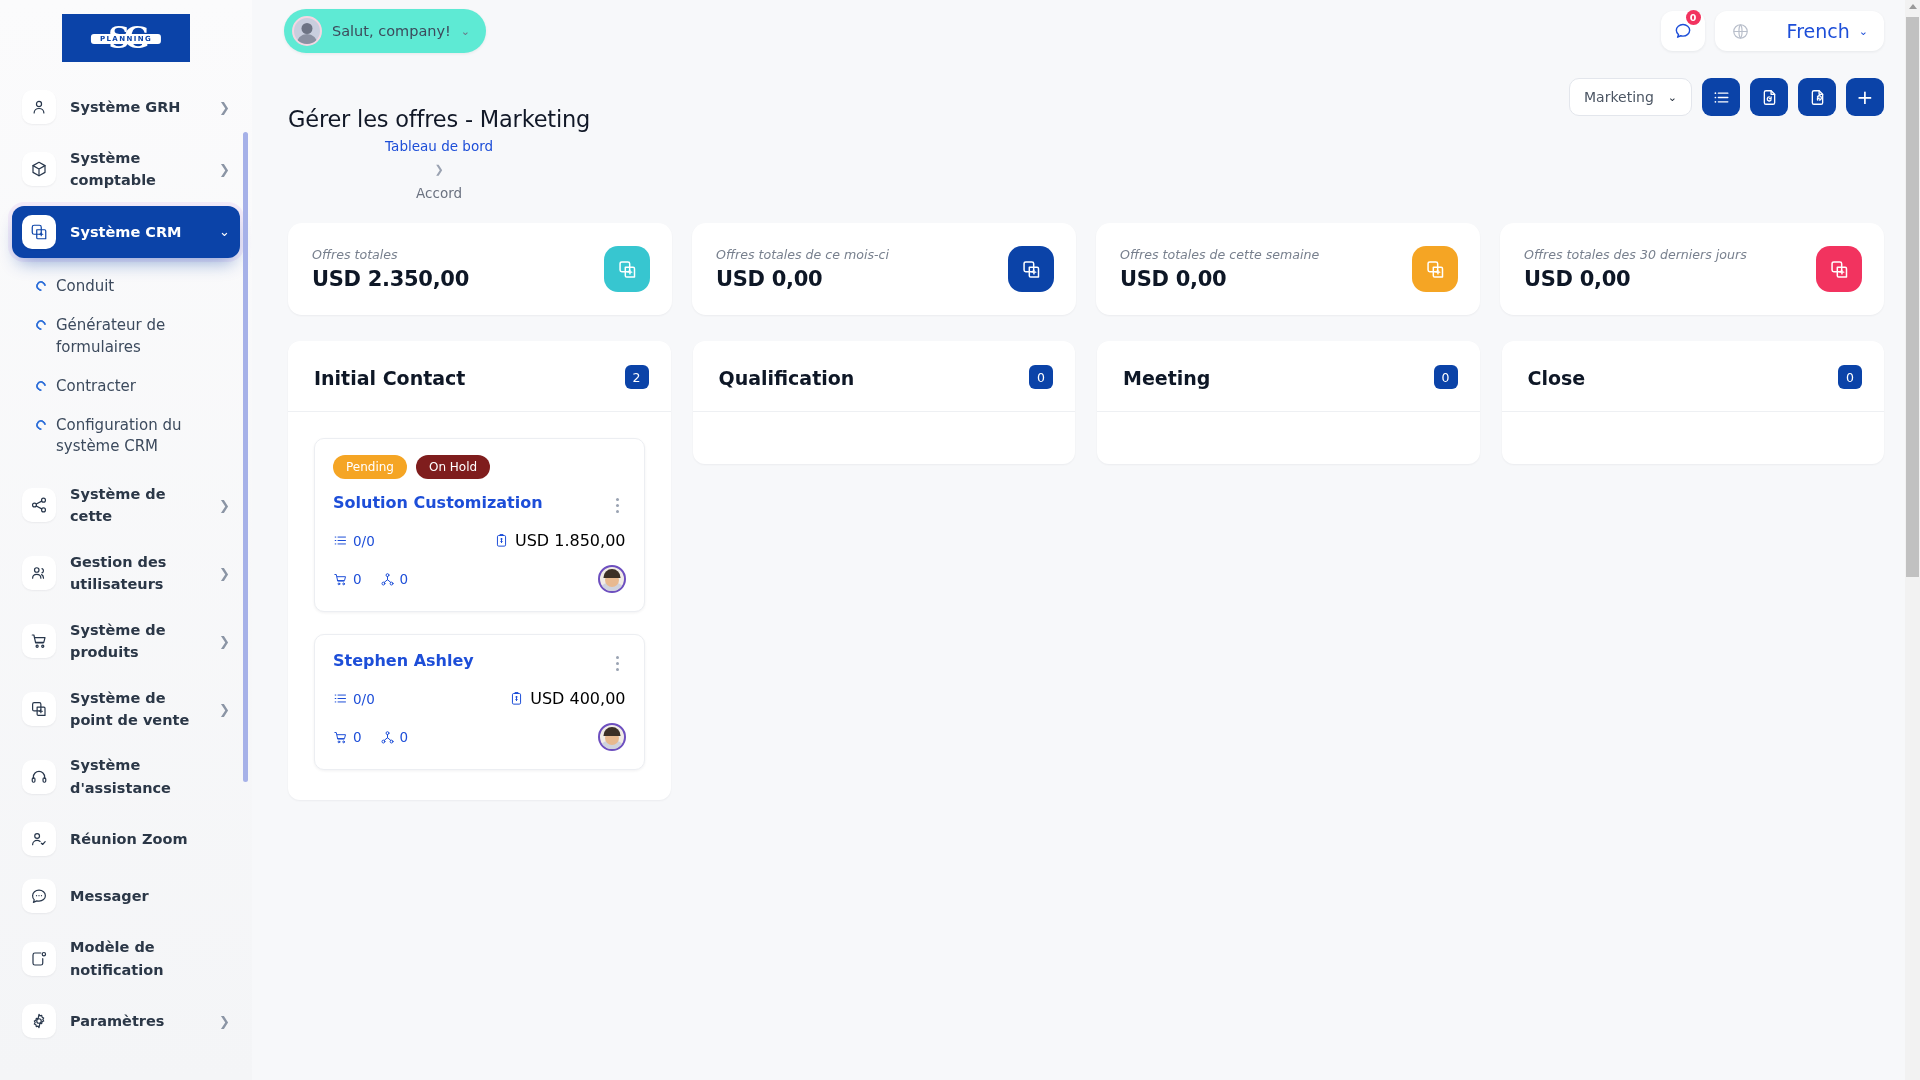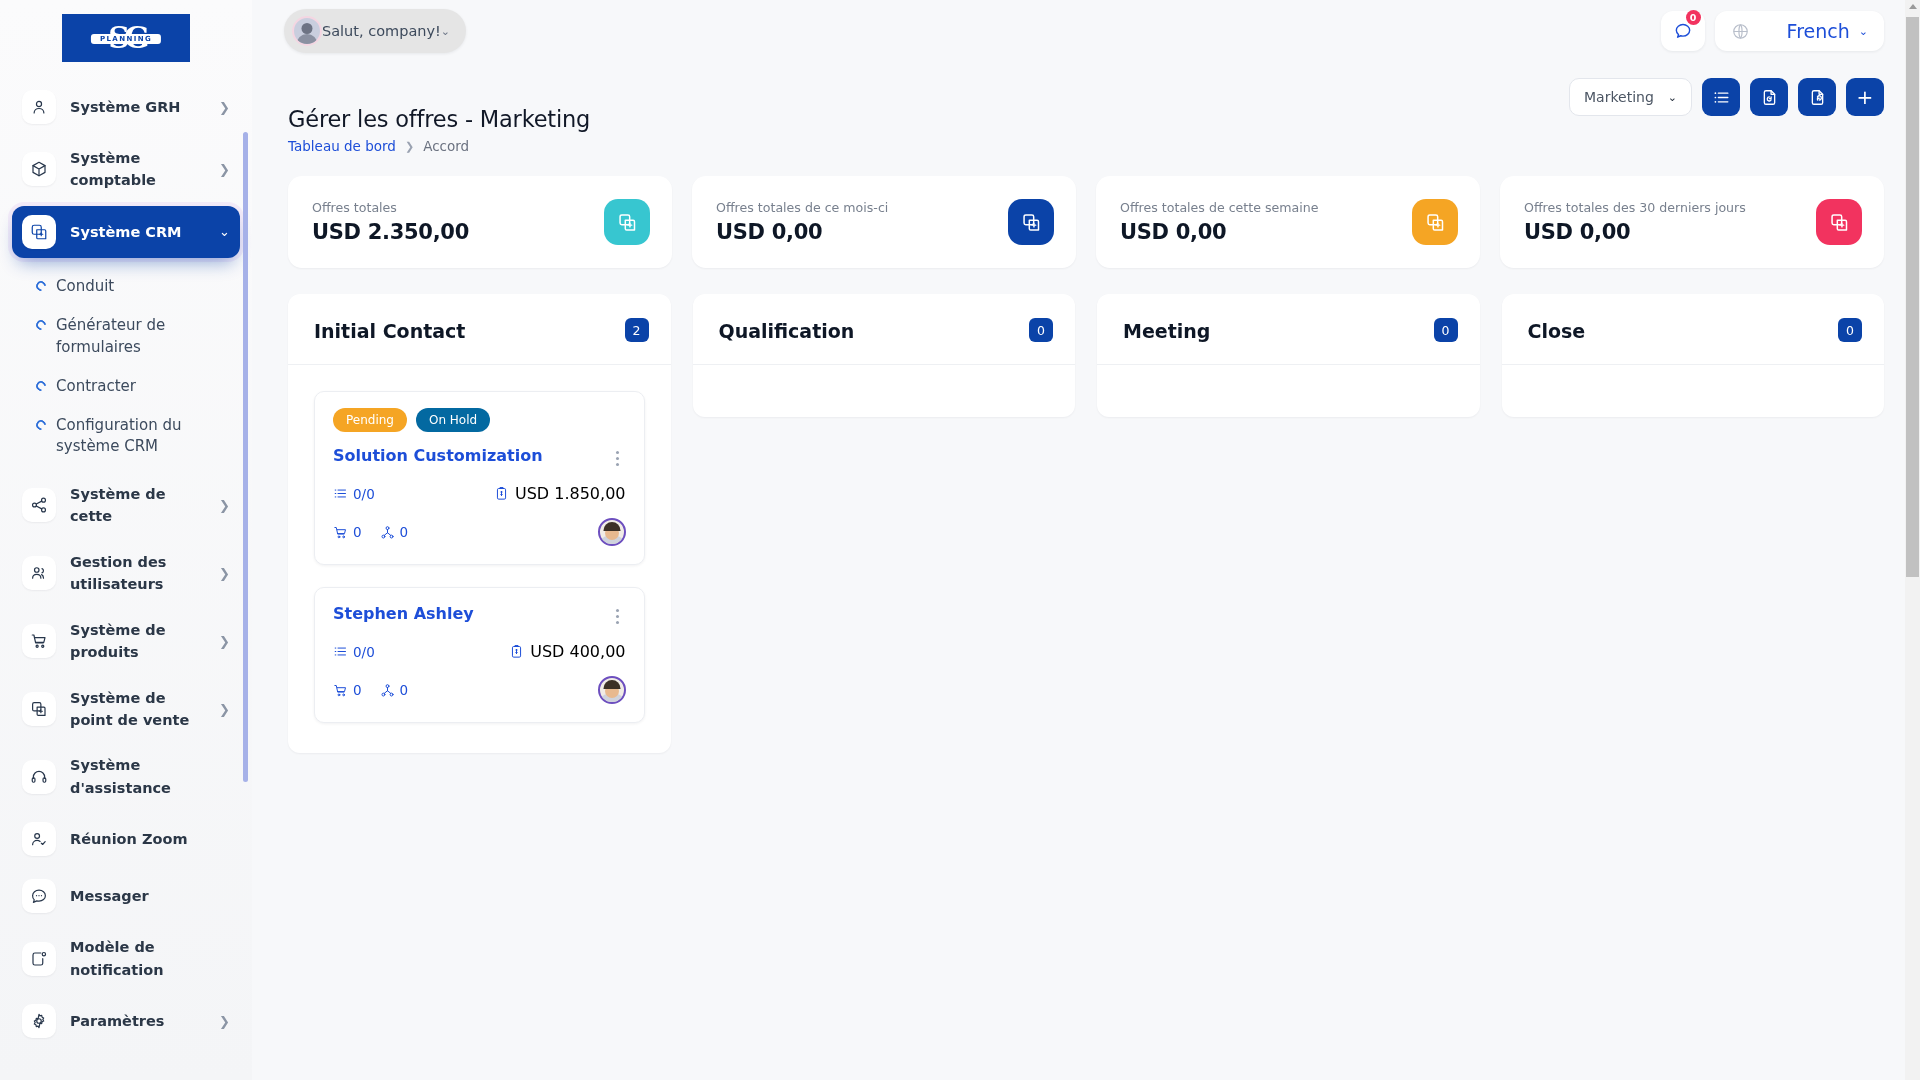--- a/index.html
+++ b/index.html
@@ -78,22 +78,22 @@
   .side-scroll {
     position:absolute; right:4px; top:132px; width:5px; height:650px;
     background:#a6b1e8; border-radius:4px;
   }
 
   
   .main { flex:1 1 auto; height:1080px; position:relative; overflow:hidden; }
 
   .topbar { height:62px; display:flex; align-items:center; padding: 0 36px 0 32px; }
   .user-chip {
-    display:flex; align-items:center; 
-    background:#e5e5e5; border-radius:26px; padding:7px 16px 7px 8px;
+    display:flex; align-items:center; gap:10px;
+    background:#5eead4; border-radius:26px; padding:7px 16px 7px 8px;
     box-shadow: 0 1px 3px rgba(16,24,40,.07);
     cursor:pointer;
   }
   .avatar-sm {
     width:30px; height:30px; border-radius:50%;
     background:#c9cede; border:2px solid #f4d6e2; overflow:hidden;
     position:relative; flex:0 0 30px;
   }
   .avatar-sm .head { position:absolute; left:50%; top:5px; transform:translateX(-50%);
      width:11px; height:11px; border-radius:50%; background:#6d7384; }
@@ -121,21 +121,21 @@
     border-radius:12px; padding:9px 16px; cursor:pointer;
     box-shadow: 0 1px 3px rgba(16,24,40,.07);
   }
   .lang-chip svg { width:19px; height:19px; stroke:#b9bfcb; fill:none; stroke-width:1.5; }
   .lang-chip .lname { font-size:19px; color:#1d4ed8;padding-left:28px; }
   .lang-chip .cv { color:#1d4ed8; font-size:11px; }
 
   
   .title-row { display:flex; align-items:flex-start; padding: 12px 36px 0 36px; }
   .page-title { font-size:22.5px; color:#111827; font-weight:400; letter-spacing:-.2px;margin-top:32px; }
-  .breadcrumb { display:flex; align-items:center; gap:9px; margin-top:6px; font-size:13.5px; }
+  .breadcrumb { display:flex; align-items:center; gap:9px; margin-top:6px; font-size:13.5px;flex-direction:column; }
   .breadcrumb .bc-link { color:#1d4ed8; cursor:pointer; }
   .breadcrumb .bc-sep { color:#9aa2b1; font-size:11px; }
   .breadcrumb .bc-cur { color:#6b7280; }
 
   .title-actions { margin-left:auto; display:flex; align-items:center; gap:10px; padding-top:4px; }
   .select-chip {
     background:#fff; border:1px solid #e3e6ec; border-radius:10px;
     height:38px; min-width:122px; padding:0 14px;
     display:flex; align-items:center; justify-content:space-between; gap:14px;
     cursor:pointer;
@@ -151,21 +151,21 @@
   .sq-btn .plus { color:#fff; font-size:20px; line-height:1; font-weight:400; }
 
   
   .stats { display:flex; gap:20px; padding: 22px 36px 0 36px; }
   .stat-card {
     flex:1 1 0; background:#fff; border-radius:14px; height:92px;
     display:flex; align-items:center; justify-content:space-between;
     padding: 0 22px 0 24px;
     box-shadow: 0 1px 2px rgba(16,24,40,.05);
   }
-  .stat-card .lbl { font-size:12.6px; color:#78808e; margin-bottom:5px; }
+  .stat-card .lbl { font-size:12.6px; color:#78808e; margin-bottom:5px;font-style:italic; }
   .stat-card .val { font-size:21px; color:#0e1726; font-weight:700; letter-spacing:-.3px; }
   .stat-ico { width:46px; height:46px; border-radius:14px;
     display:flex; align-items:center; justify-content:center; }
   .stat-ico svg { width:21px; height:21px; stroke:#fff; fill:none; stroke-width:1.7;
     stroke-linecap:round; stroke-linejoin:round; }
 
   
   .kanban { display:flex; gap:22px; padding: 26px 36px 0 36px; align-items:flex-start; }
   .column { flex:1 1 0; background:#fff; border-radius:12px;
     box-shadow: 0 1px 2px rgba(16,24,40,.05); overflow:hidden; }
@@ -530,21 +530,21 @@
     <div class="column">
       <div class="col-head">
         <span class="ctitle">Initial Contact</span>
         <span class="cbadge">2</span>
       </div>
       <div class="col-body">
 
         <div class="deal-card">
           <div class="tags">
             <span class="tag" style="background:#f5a524">Pending</span>
-            <span class="tag" style="background:#0369a1">On Hold</span>
+            <span class="tag" style="background:#7f1d1d">On Hold</span>
           </div>
           <div class="deal-title-row">
             <span class="deal-title">Solution Customization</span>
             <span class="kebab">
                 <i></i>
                 <i></i>
                 <i></i>
               </span>
           </div>
           <div class="meta-row">

